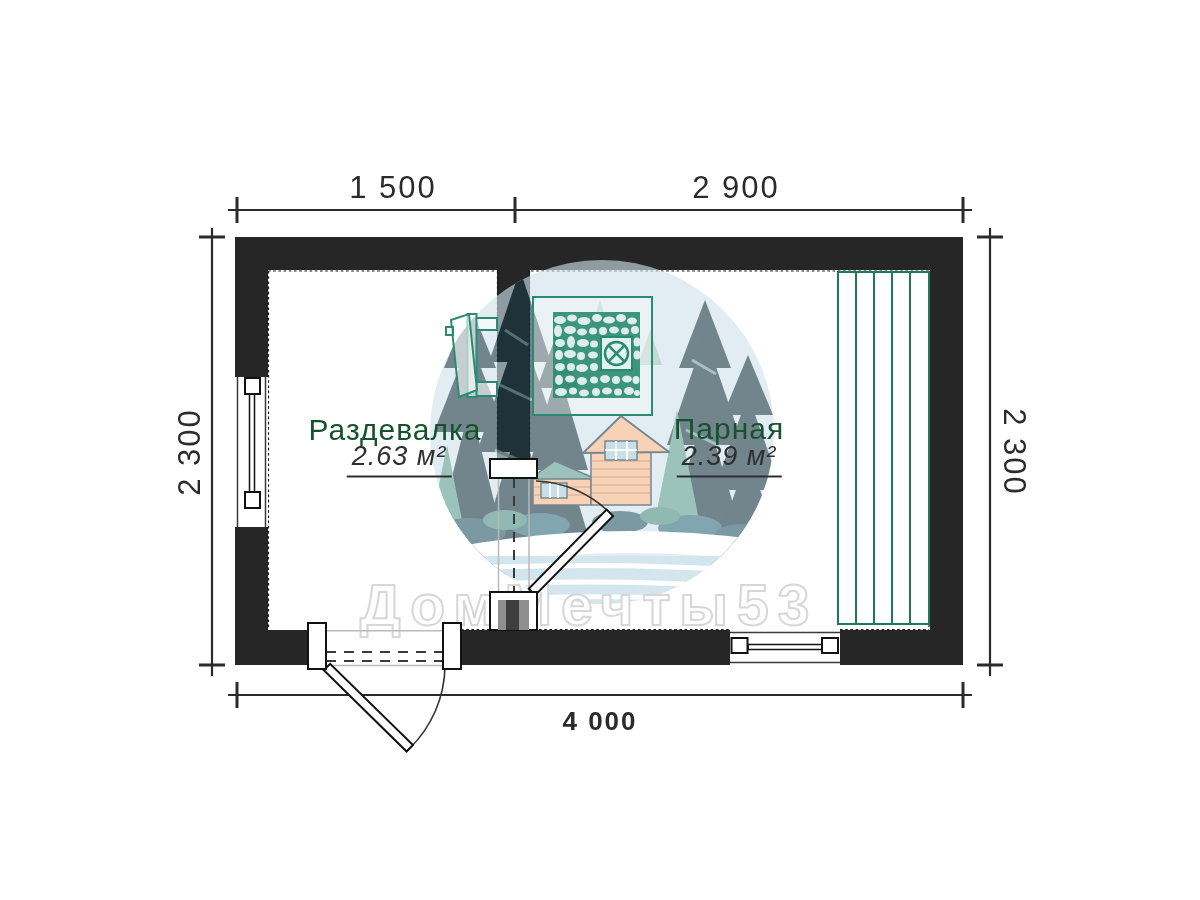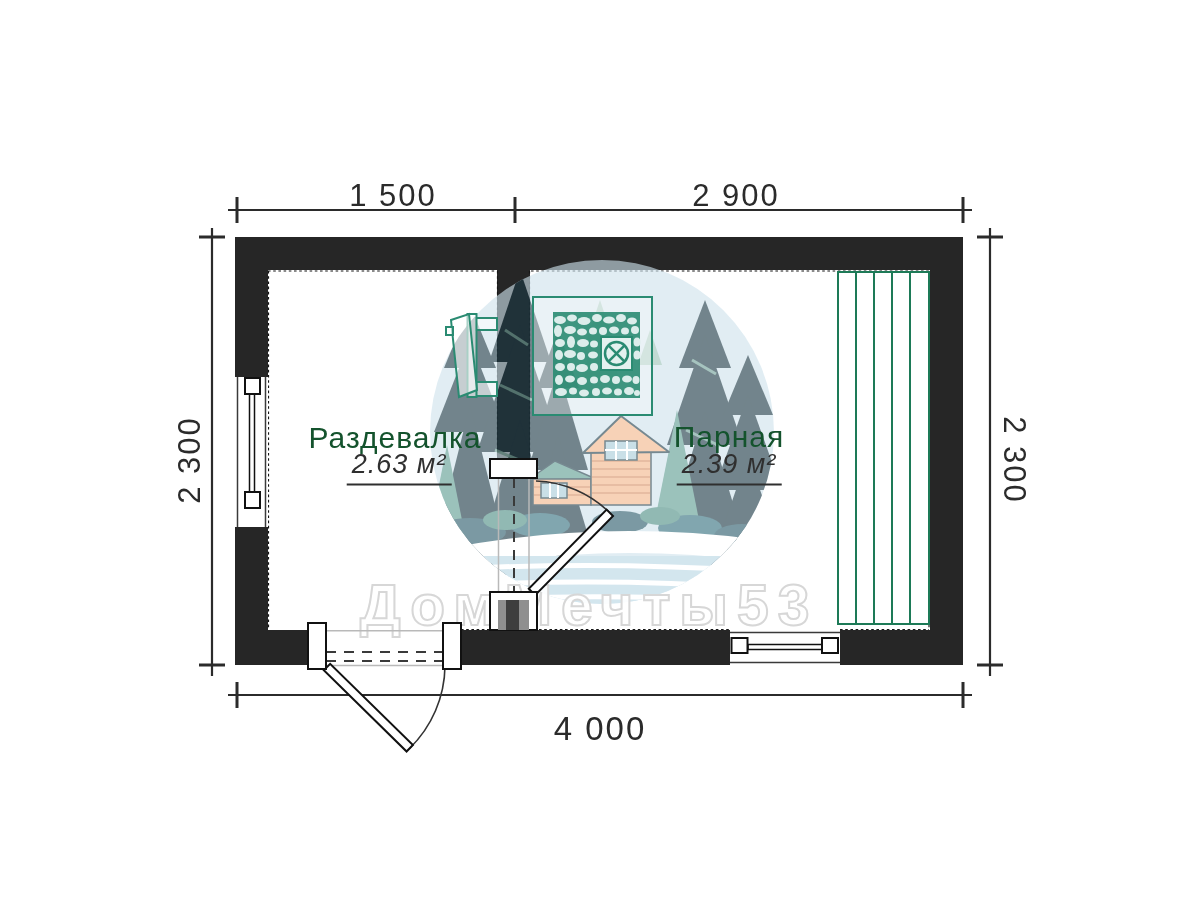--- a/index.html
+++ b/index.html
@@ -30,21 +30,21 @@
   .bench{stroke:var(--bench-green);stroke-width:2;fill:none;}
   .stone{fill:#dcedeb;}
 
   
   .dim-label{
     position:absolute;color:var(--dimension);font-size:31px;letter-spacing:2px;
     white-space:nowrap;transform:translate(-50%,-50%);
   }
   .dim-label.rot-left{transform:translate(-50%,-50%) rotate(-90deg);}
   .dim-label.rot-right{transform:translate(-50%,-50%) rotate(90deg);}
-  .dim-label.big{font-size:33px;}
+  .dim-label.big{font-size:26px;font-weight:bold;}
   .room-label{
     position:absolute;color:#14532d;font-size:30px;letter-spacing:1px;
     white-space:nowrap;transform:translate(-50%,-50%);text-align:center;
   }
   .room-area{
     position:absolute;color:#2f2f2f;font-size:27px;letter-spacing:1px;white-space:nowrap;
     transform:translate(-50%,-50%);border-bottom:2px solid #2f2f2f;padding:0 5px 4px 5px;font-style:italic;
   }
   .watermark{
     position:absolute;left:360px;top:572px;font-size:57px;font-weight:bold;letter-spacing:9px;
@@ -309,21 +309,21 @@
 
     <g>
       <rect x="476" y="318" width="21" height="12" fill="rgba(255,255,255,0.6)" stroke="var(--fixture-teal)" stroke-width="2"></rect>
       <rect x="476" y="382" width="21" height="14" fill="rgba(255,255,255,0.6)" stroke="var(--fixture-teal)" stroke-width="2"></rect>
       <rect x="467.5" y="314" width="9" height="83" fill="rgba(255,255,255,0.6)" stroke="var(--fixture-teal)" stroke-width="2"></rect>
       <polygon points="451,320 469,314 477,390 459,397" fill="rgba(255,255,255,0.6)" stroke="var(--fixture-teal)" stroke-width="2"></polygon>
       <rect x="446" y="327" width="7" height="8" fill="rgba(255,255,255,0.6)" stroke="var(--fixture-teal)" stroke-width="2"></rect>
     </g>
   </svg>
 
-  <div class="z5" style="position:absolute;left:0;top:8px;width:1200px;height:752px;pointer-events:none">
+  <div class="z5" style="position:absolute;left:0;top:0;width:1200px;height:752px;pointer-events:none">
     <div class="dim-label" style="left:393px;top:188px">1 500</div>
     <div class="dim-label" style="left:736px;top:188px">2 900</div>
     <div class="dim-label rot-left" style="left:190px;top:452px">2 300</div>
     <div class="dim-label rot-right" style="left:1014px;top:452px">2 300</div>
     <div class="dim-label big" style="left:600px;top:721px">4 000</div>
 
     <div class="room-label" style="left:395px;top:430px">Раздевалка</div>
     <div class="room-area" style="left:399px;top:459px">2.63 м²</div>
 
     <div class="room-label" style="left:729px;top:429px">Парная</div>

